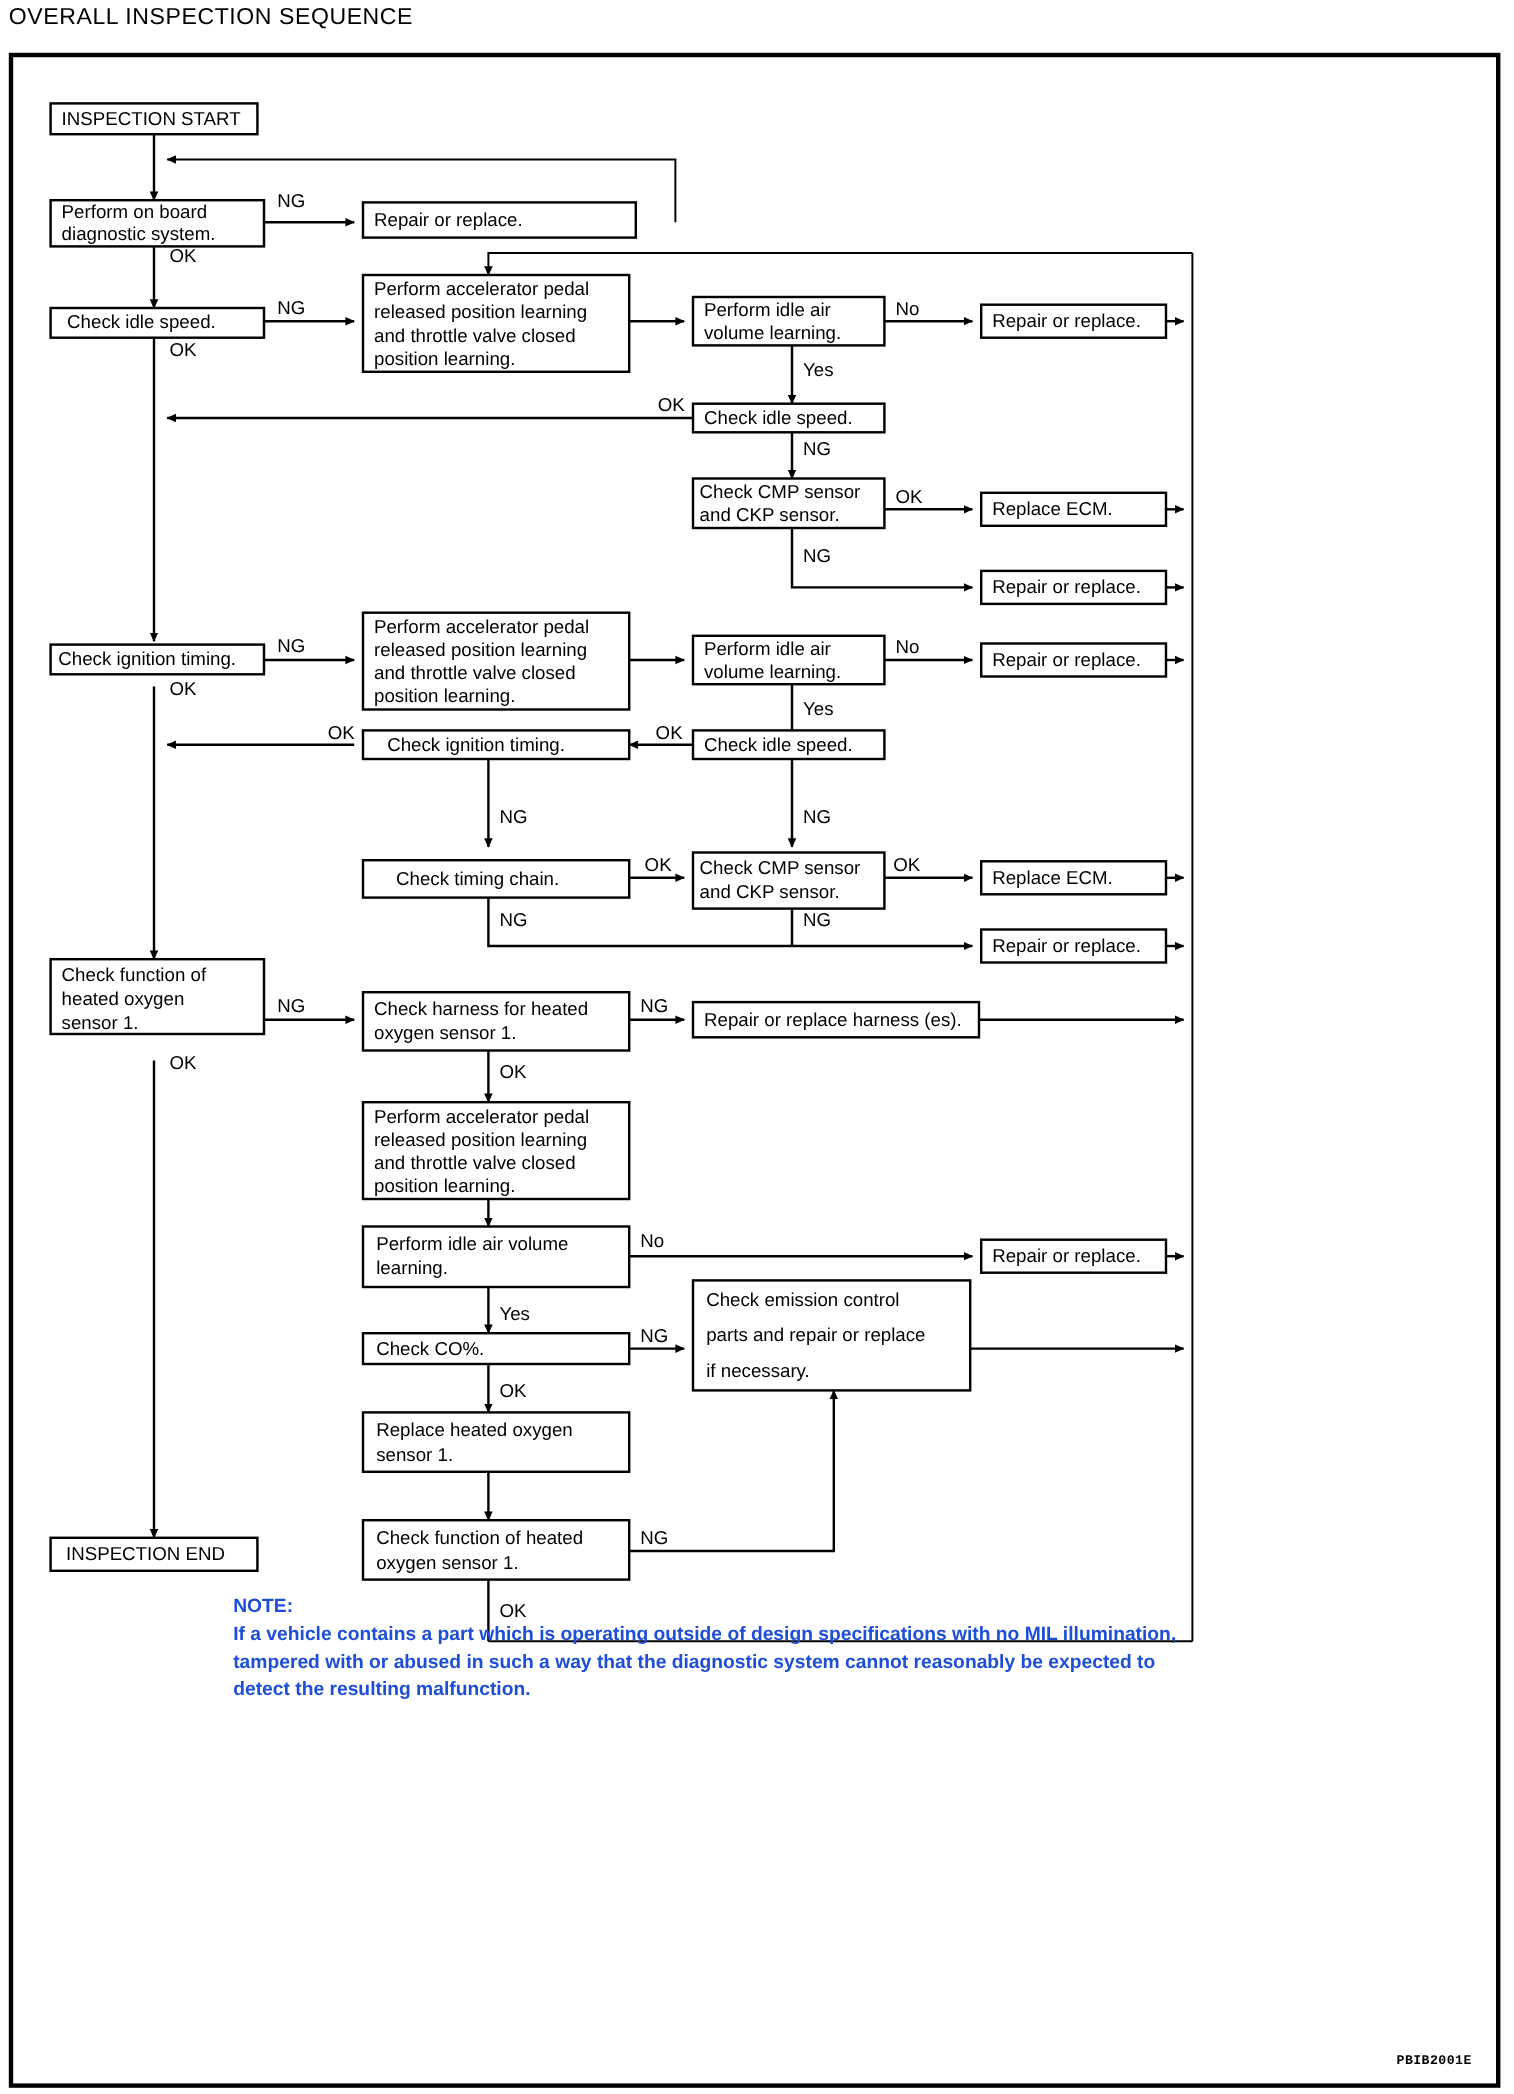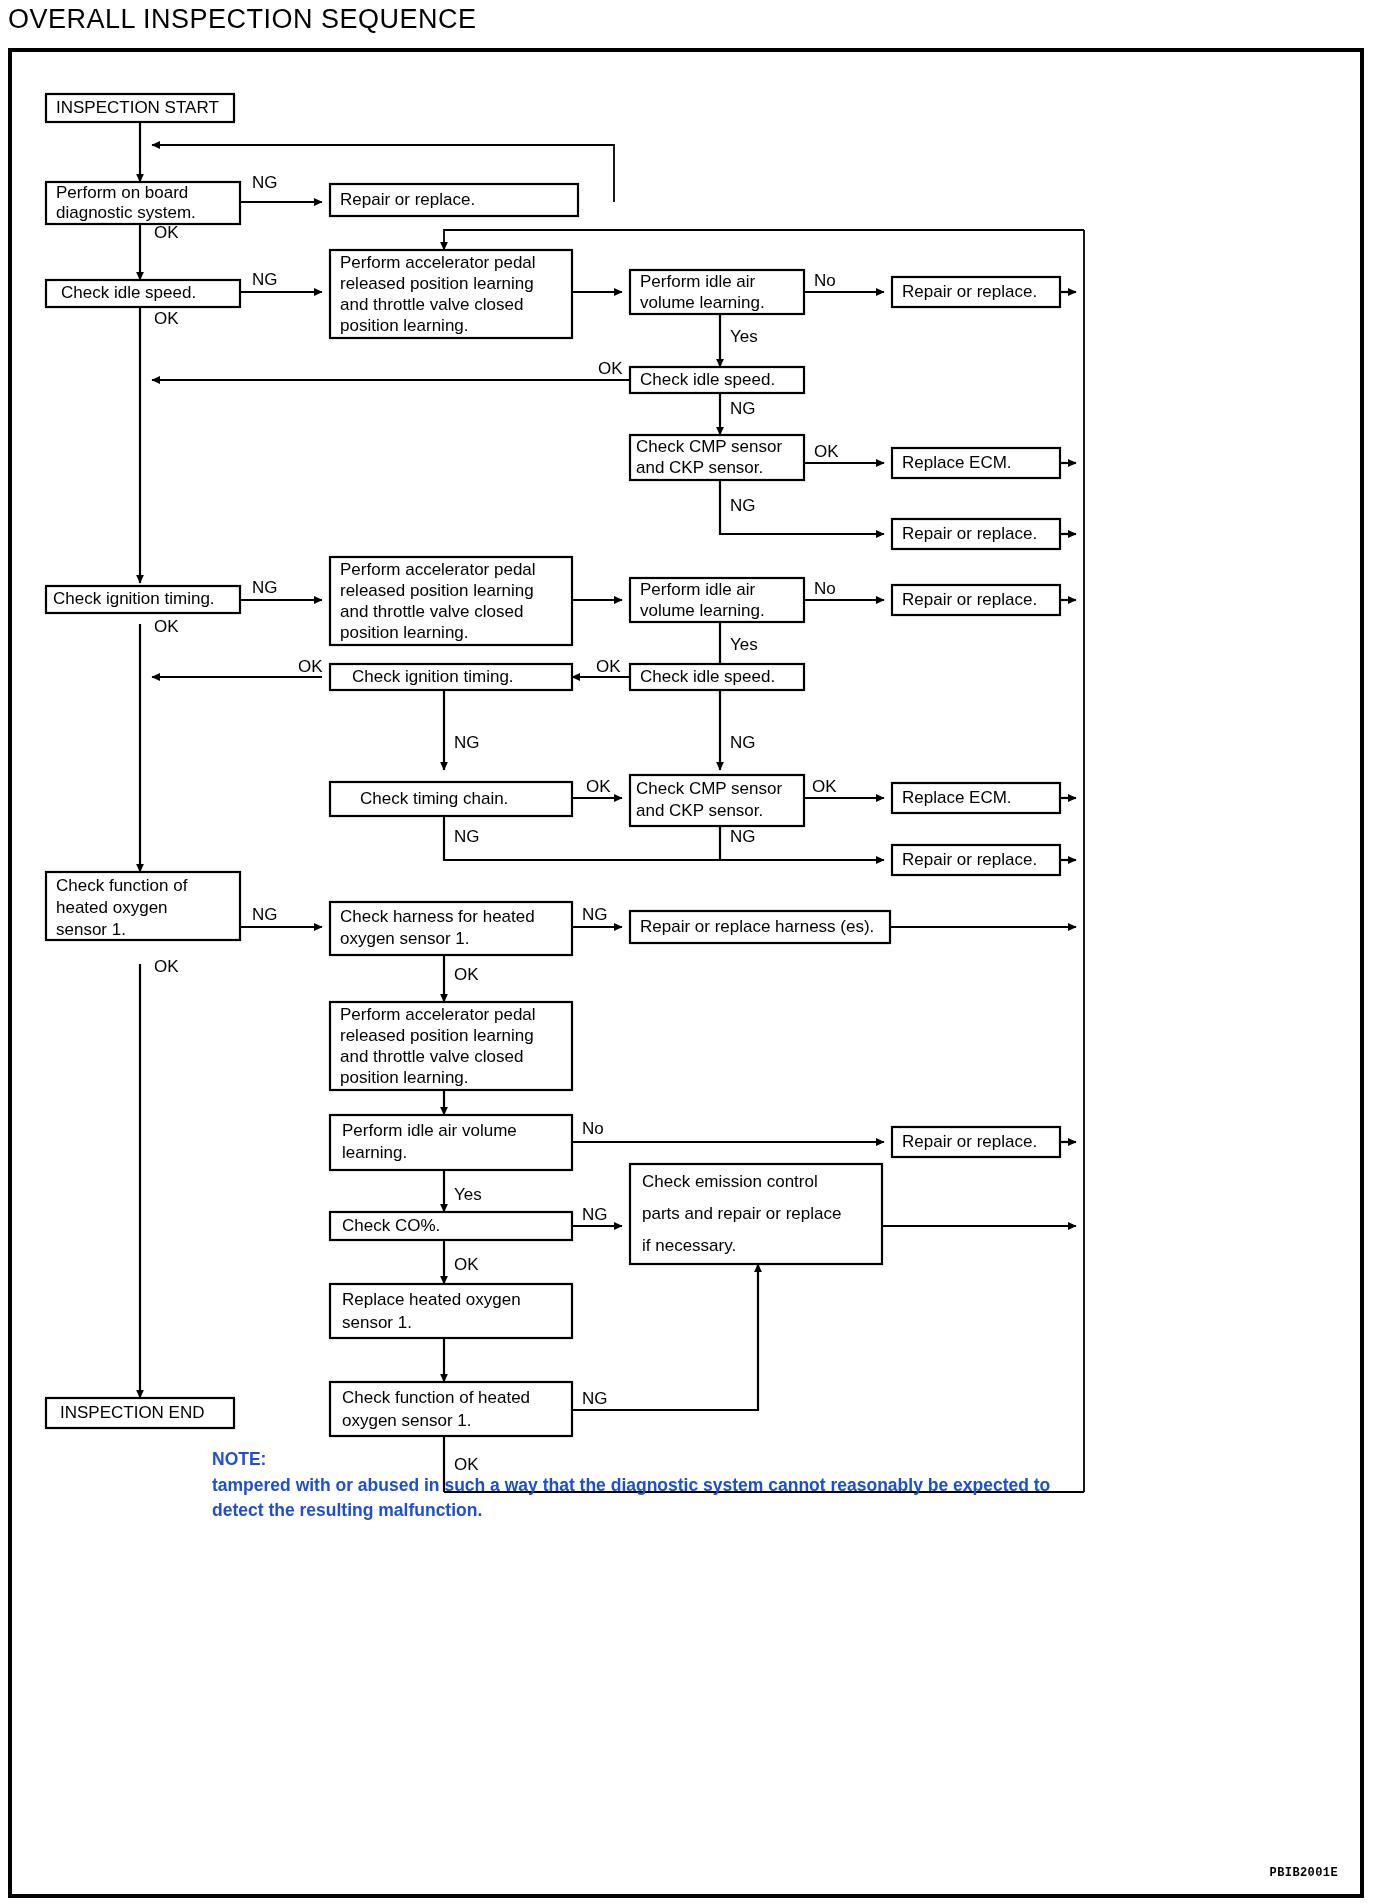--- a/index.html
+++ b/index.html
@@ -12,21 +12,21 @@
     height: 1904px;
     font-family: "Liberation Sans", sans-serif;
     color: #000000;
     position: relative;
     overflow: hidden;
   }
   #page-title {
     position: absolute;
     left: 8px;
     top: 4px;
-    font-size: 27px;
+    font-size: 21px;
     letter-spacing: 0.5px;
     white-space: nowrap;
   }
   #diagram-frame {
     position: absolute;
     left: 8px;
     top: 48px;
     width: 1356px;
     height: 1850px;
     border: 4px solid #000;
@@ -410,19 +410,20 @@
     <text class="elabel" x="570" y="1082">No</text>
     <text class="elabel" x="442" y="1148">Yes</text>
     <text class="elabel" x="570" y="1168">NG</text>
     <text class="elabel" x="442" y="1218">OK</text>
     <text class="elabel" x="570" y="1352">NG</text>
     <text class="elabel" x="442" y="1418">OK</text>
   </svg>
 
   <div class="note-block">
     <div class="note-head">NOTE:</div>
+    <div class="note-line">If a vehicle contains a part which is operating outside of design specifications with no MIL illumination,</div>
     <div class="note-line">tampered with or abused in such a way that the diagnostic system cannot reasonably be expected to</div>
     <div class="note-line">detect the resulting malfunction.</div>
   </div>
 
   <div id="figure-code">PBIB2001E</div>
 
 </div>
 
 </body></html>

